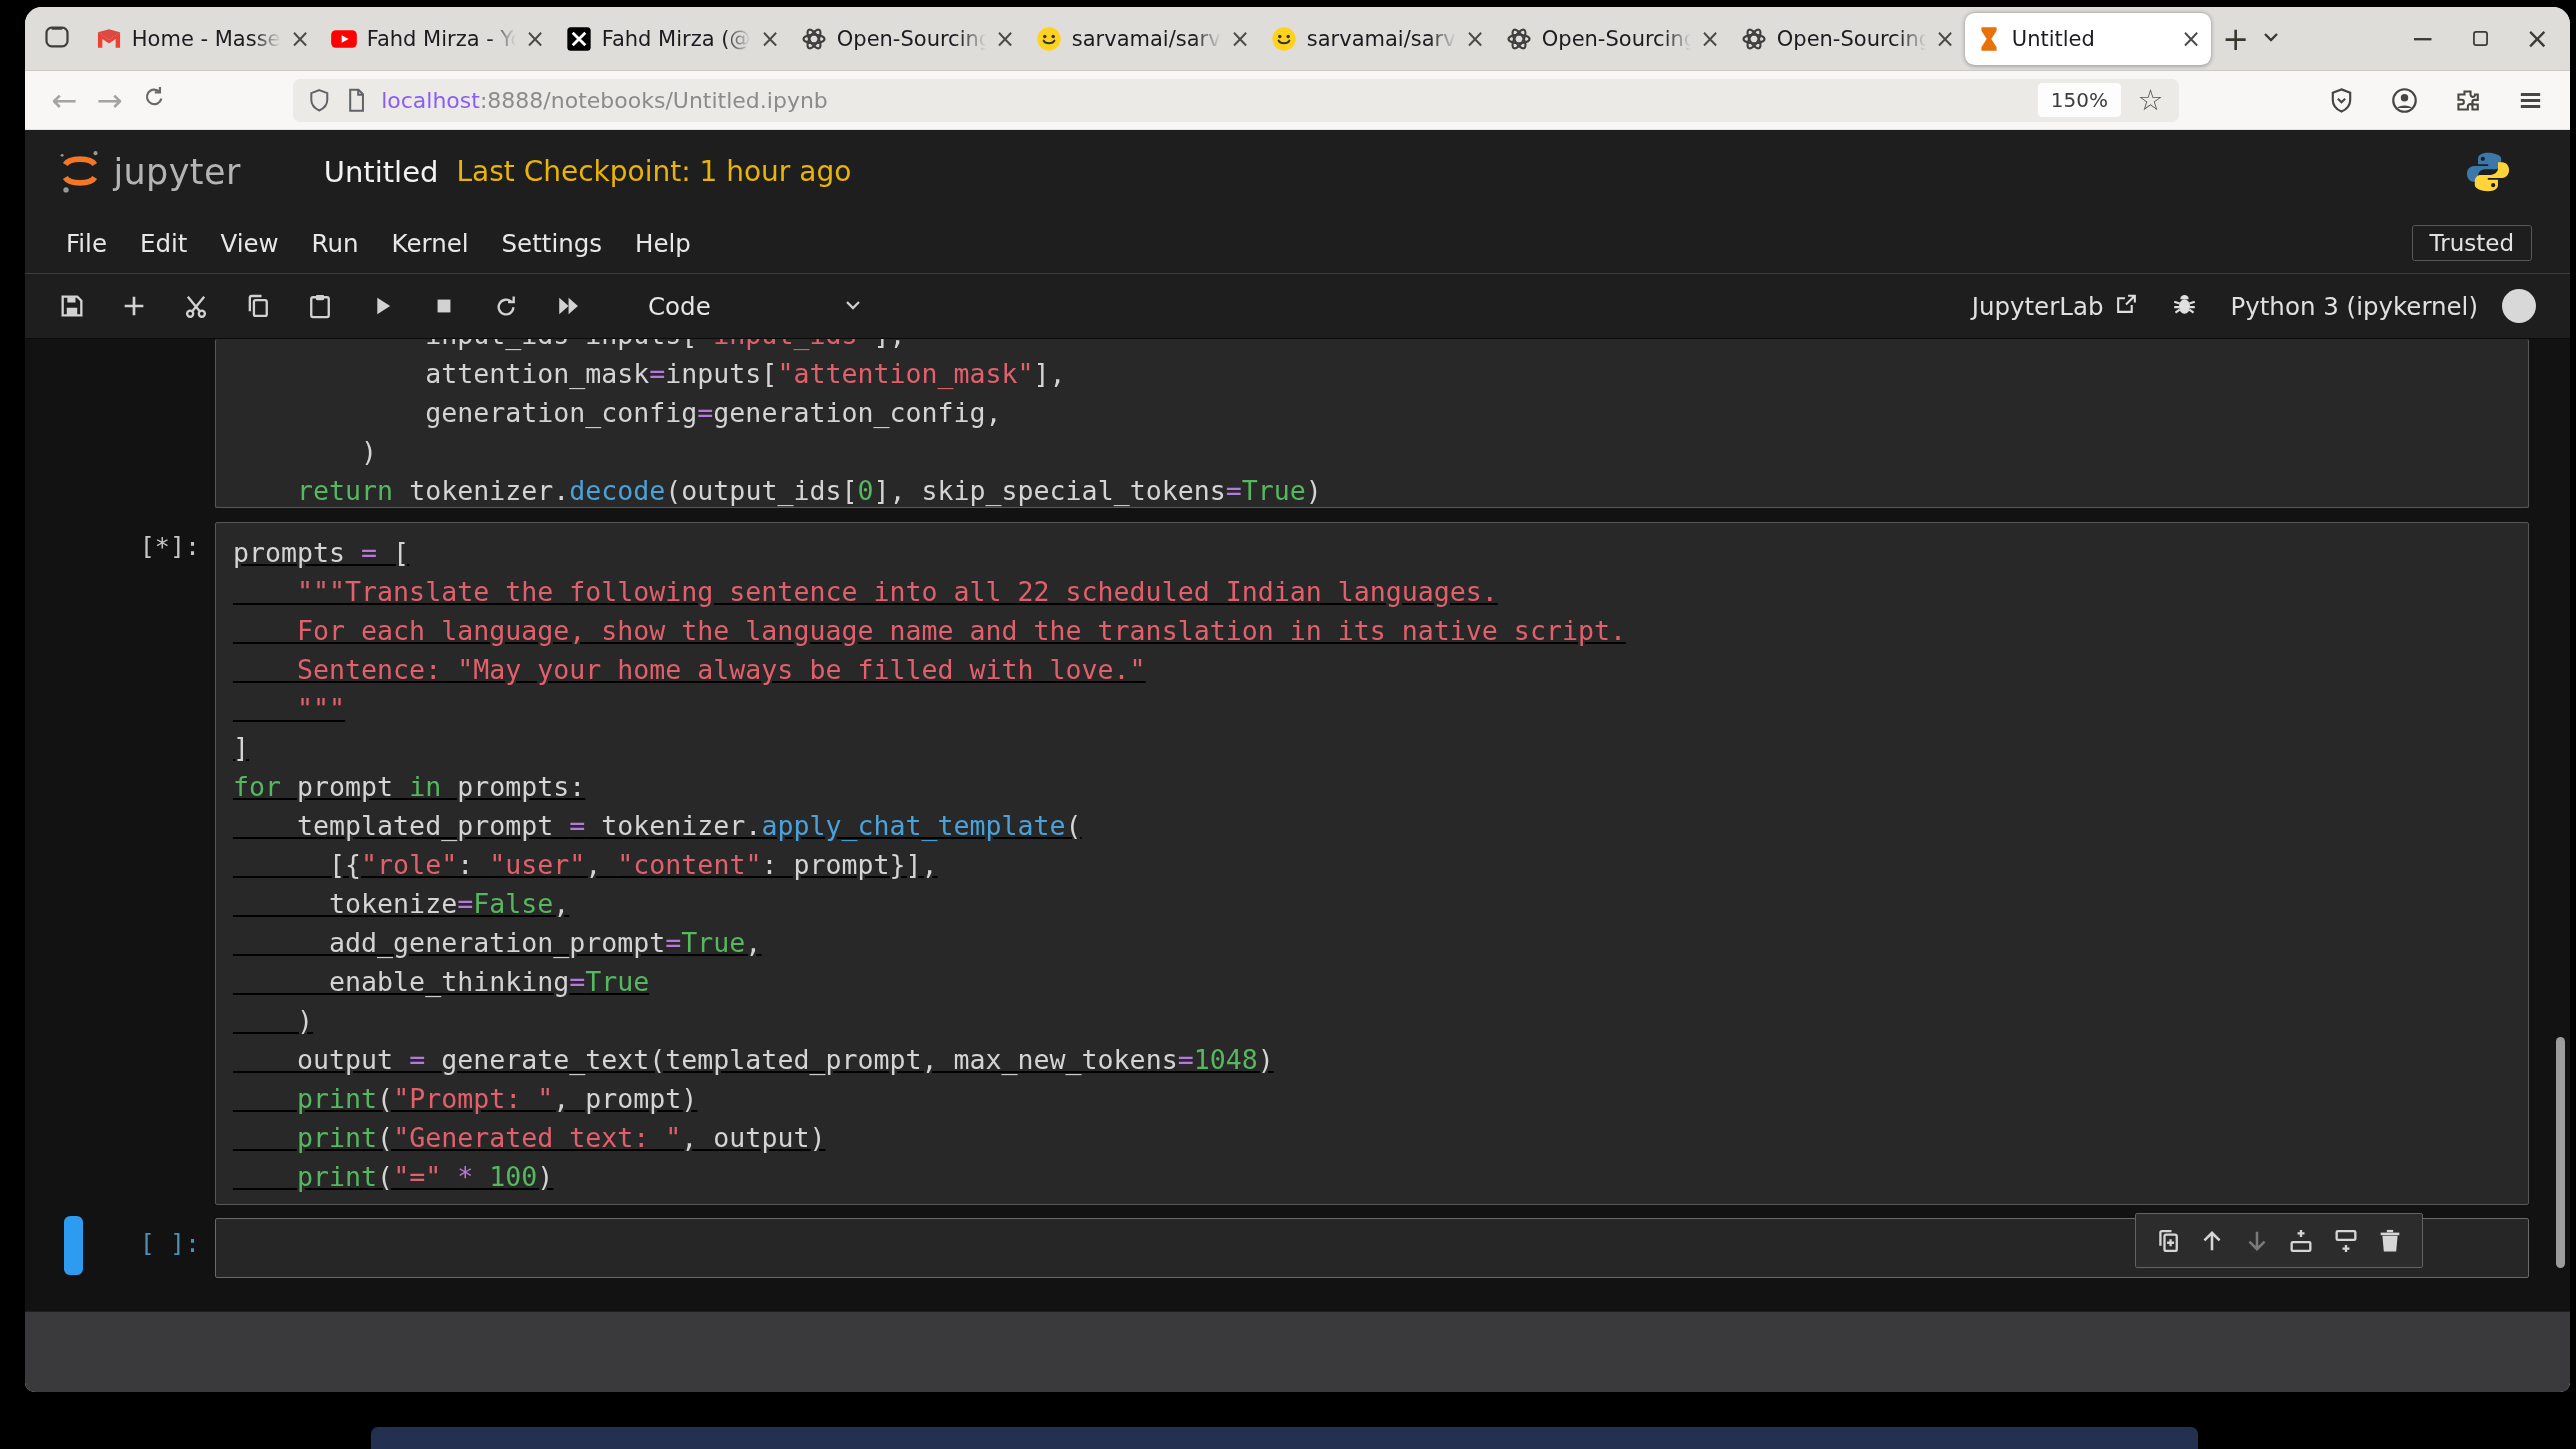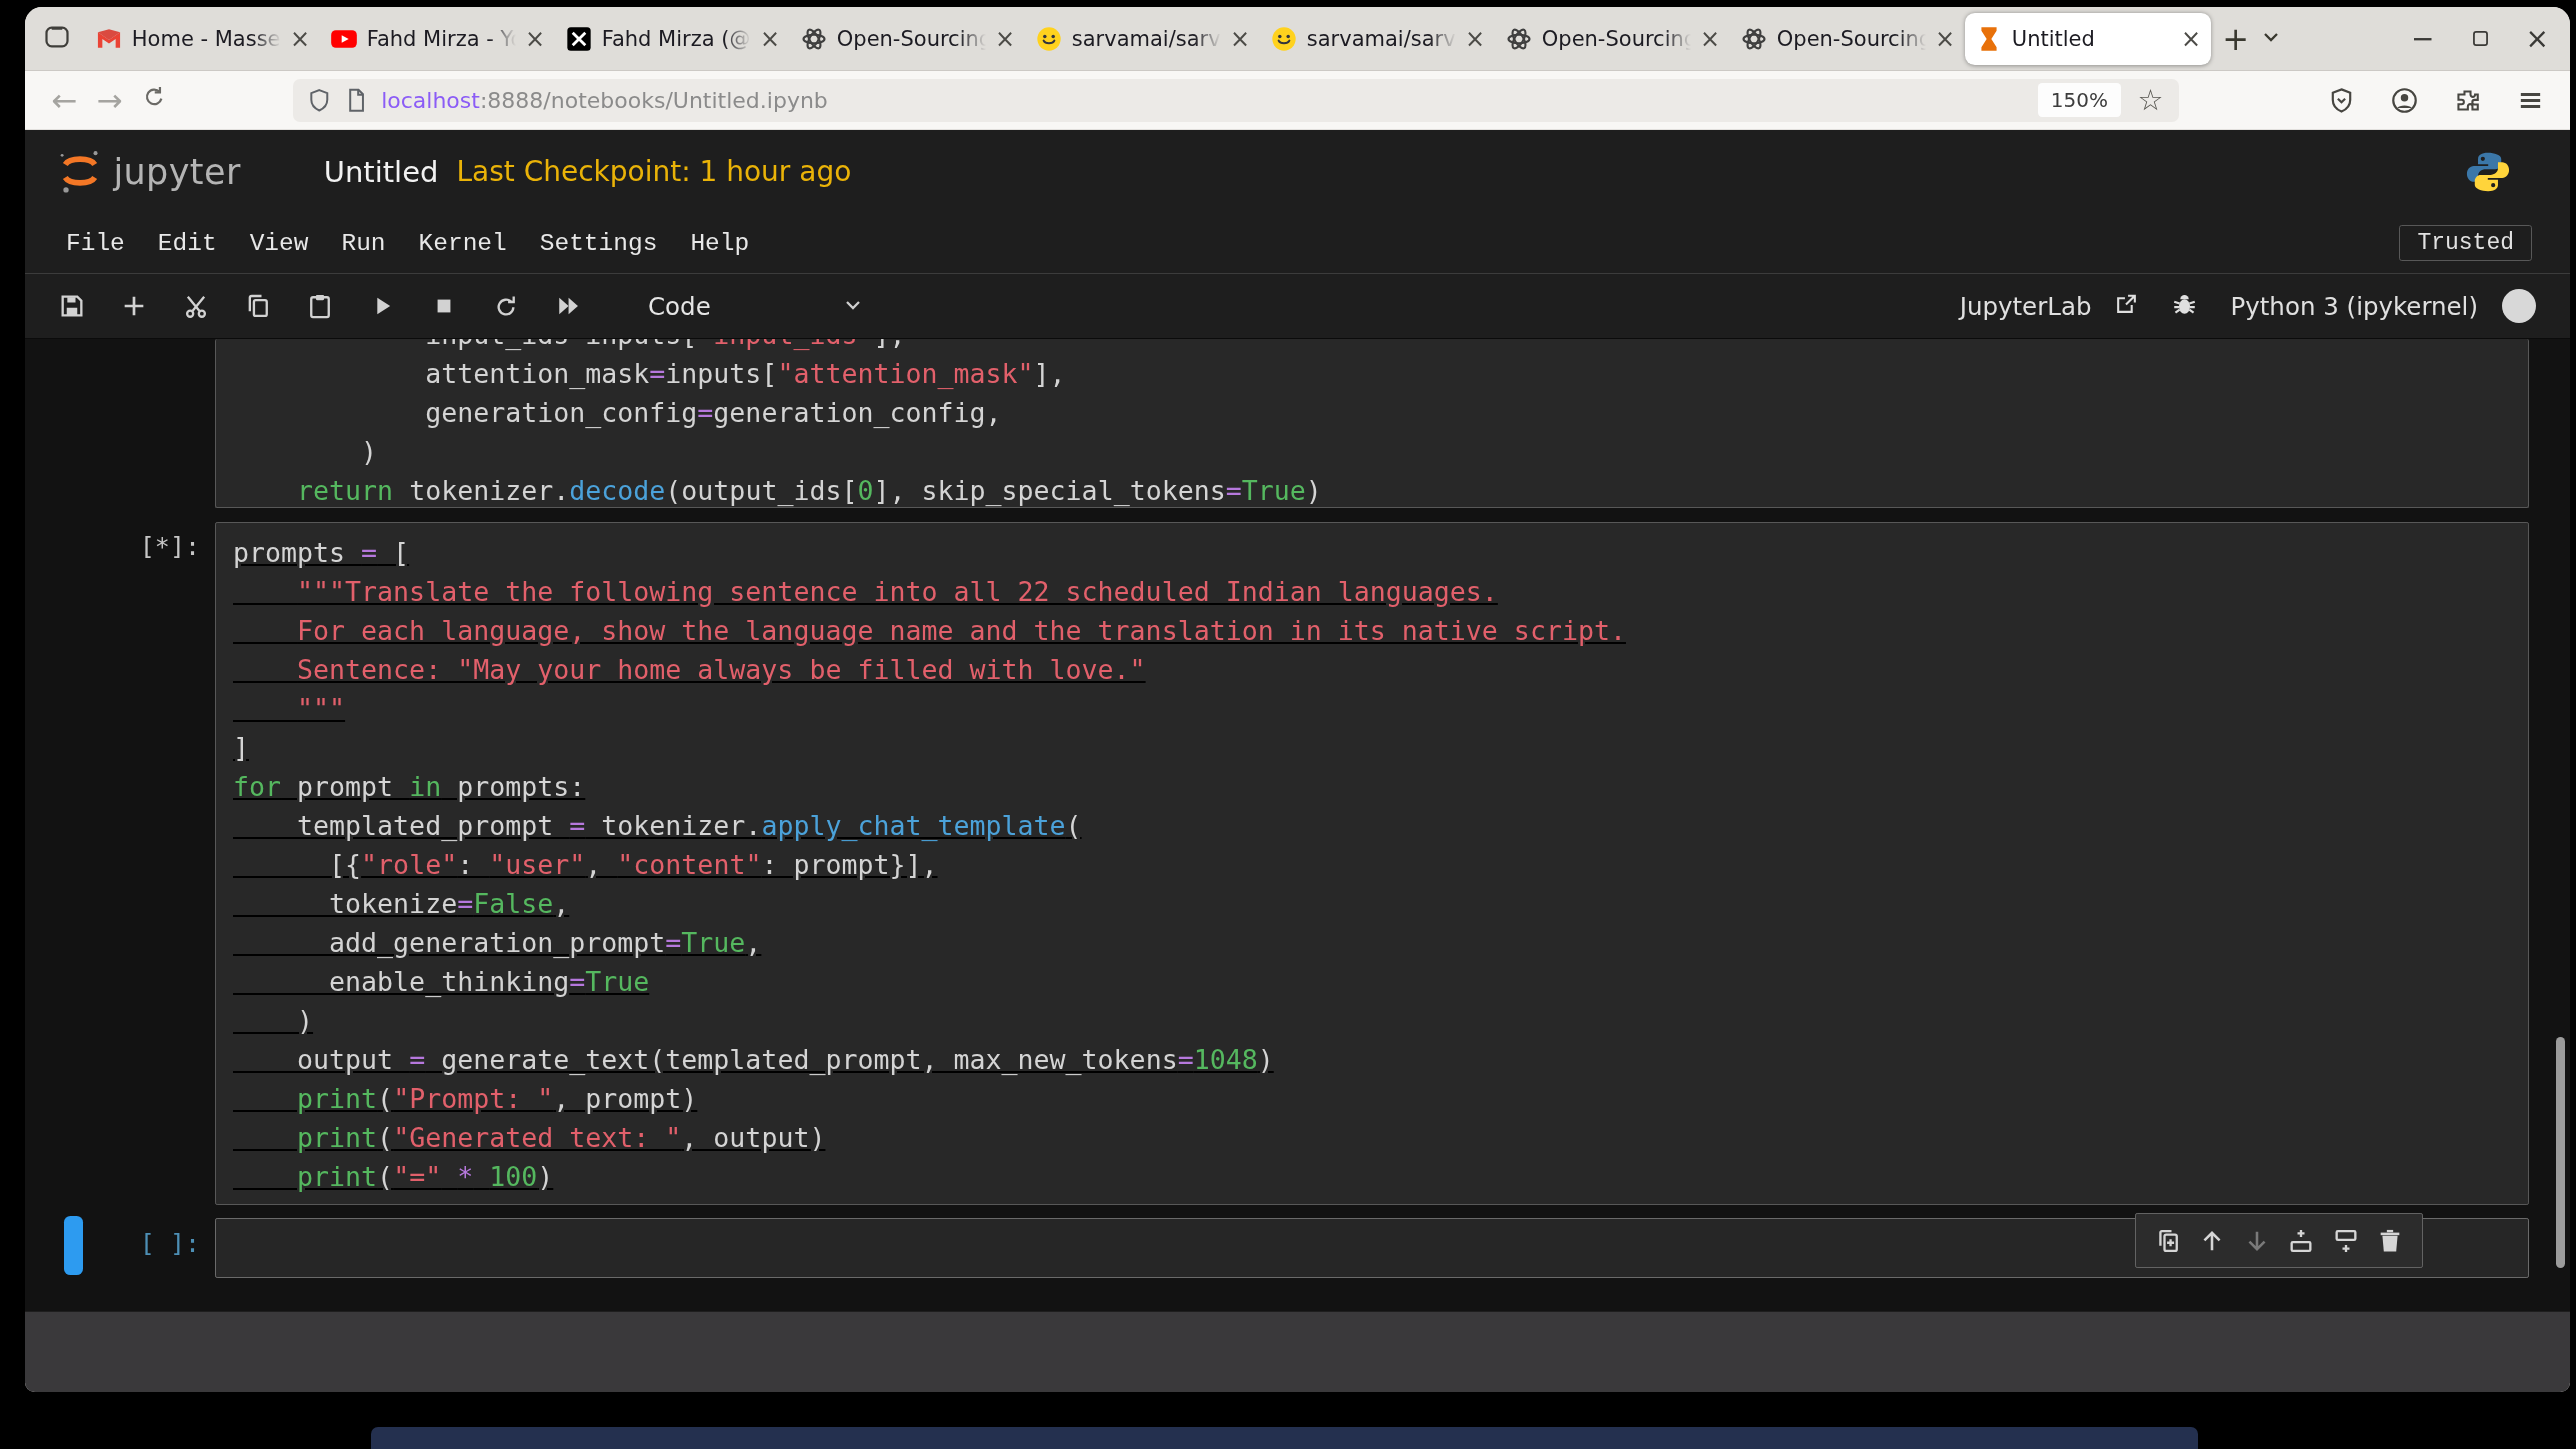--- a/index.html
+++ b/index.html
@@ -52,33 +52,33 @@
   .page{height:1182px;background:#1e1e1e;position:relative;}
   .jheader{height:83px;display:flex;align-items:center;padding:0 31px;}
   .jlogo{width:49px;height:49px;}
   .jlogo svg{width:100%;height:100%;}
   .jlogotext{font-size:35px;color:#b4b4b4;margin-left:8.4px;letter-spacing:0.4px;}
   .jtitle{font-size:29px;color:#f2f2f2;margin-left:83px;}
   .jcheck{font-size:28px;color:#eab308;margin-left:18px;}
   .pylogo{margin-left:auto;width:46px;height:46px;margin-right:28px;}
   .pylogo svg{width:100%;height:100%;}
   .jmenu{height:60px;display:flex;align-items:center;padding:0 0 0 41px;
-         border-bottom:1.4px solid #3c3c3c;font-size:24.5px;color:#e8e8e8;font-family:Liberation Mono, monospace;}
+         border-bottom:1.4px solid #3c3c3c;font-size:24.5px;color:#e8e8e8;}
   .mi{margin-right:33px;}
   .trusted{margin-left:auto;margin-right:38px;border:1.4px solid #585858;border-radius:2.8px;
            padding:4.2px 17px;font-size:23px;color:#e2e2e2;}
   .jtoolbar{height:65px;display:flex;align-items:center;padding-left:31px;color:#d2d2d2;
             background:#1e1e1e;border-bottom:0.7px solid #0b0b0b;box-sizing:border-box;}
   .tbi{width:32px;height:32px;margin-right:30px;display:flex;align-items:center;justify-content:center;}
   .tbi svg{width:28px;height:28px;}
   .codesel{font-size:24.5px;color:#e6e6e6;margin-left:34px;}
   .codechev{margin-left:130px;color:#cfcfcf;}
   .codechev svg{width:24px;height:24px;}
   .jtright{margin-left:auto;display:flex;align-items:center;padding-right:34px;font-size:24.5px;color:#e0e0e0;}
-  .jlab{display:flex;align-items:center;gap:23px;}
+  .jlab{display:flex;align-items:center;gap:11px;}
   .jlab svg{width:25px;height:25px;}
   .bugic{margin:0 31px;}
   .bugic svg{width:29px;height:29px;}
   .kcircle{width:34px;height:34px;border-radius:50%;background:#d8d8d8;margin-left:24px;}
   
   .notebook{height:972px;background:#121212;position:relative;
             font-family:"DejaVu Sans Mono",monospace;}
   .inputbox{position:absolute;left:190px;width:2314px;background:#282828;
             border:1.4px solid #585858;border-radius:2.1px;box-sizing:border-box;overflow:hidden;}
   .codewrap{padding:9.8px 0 0 17px;}

